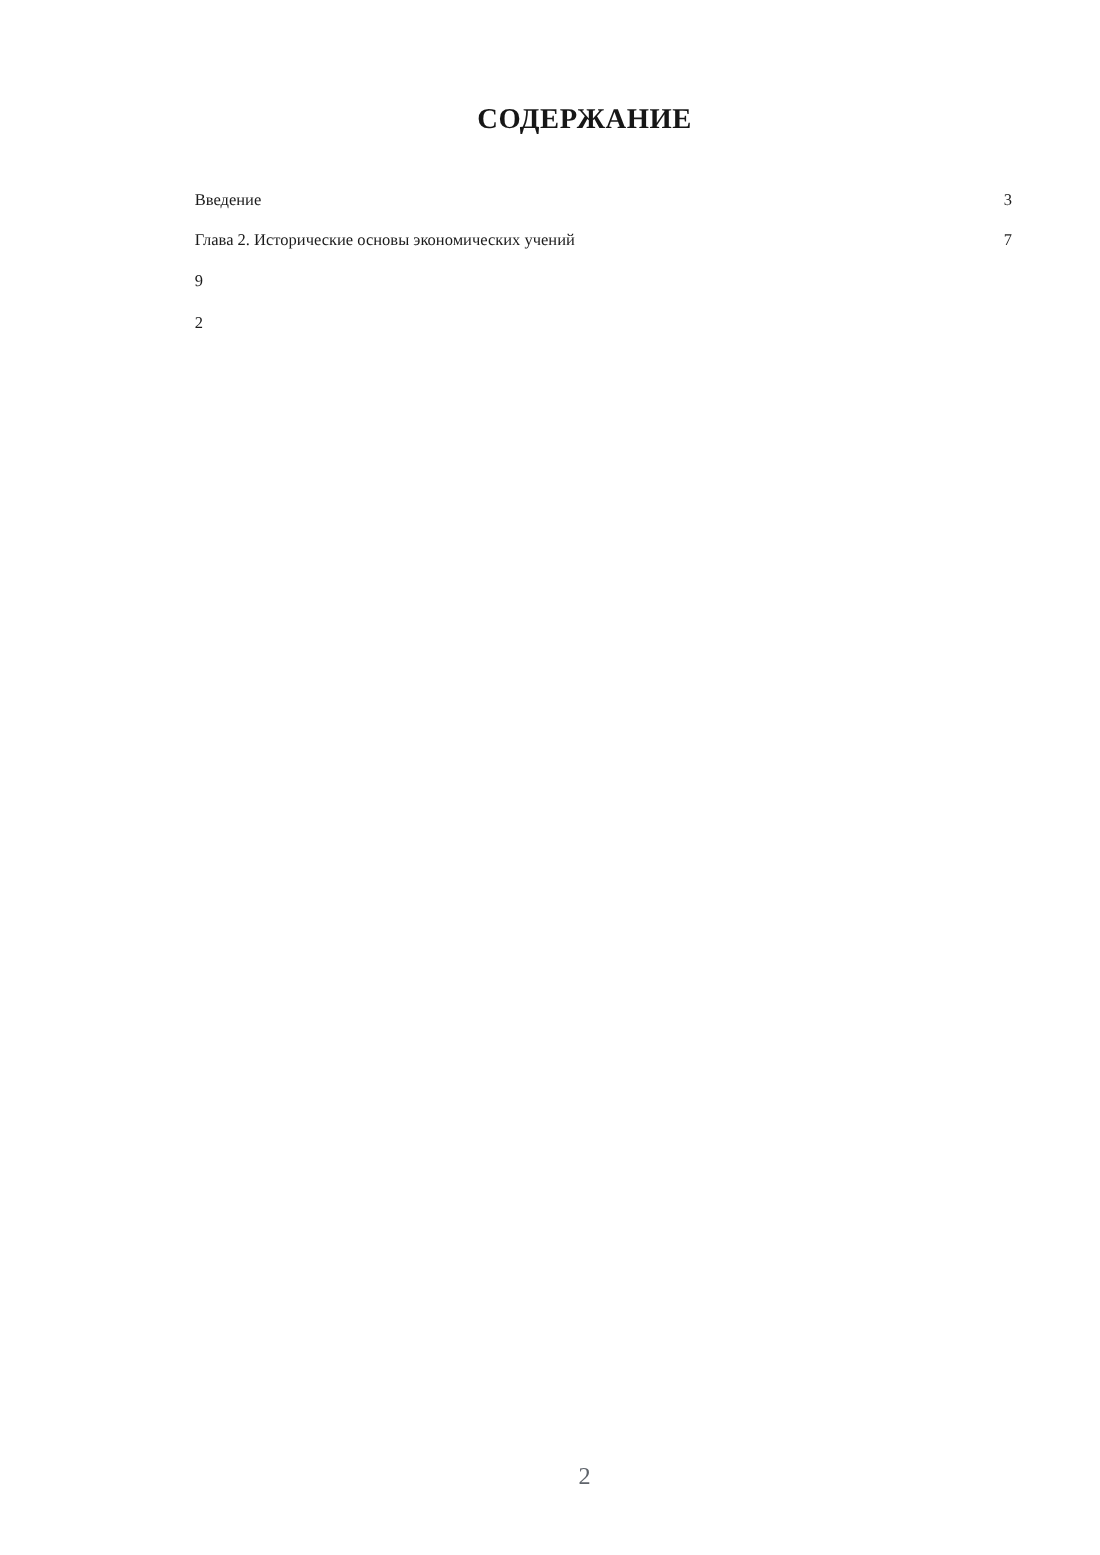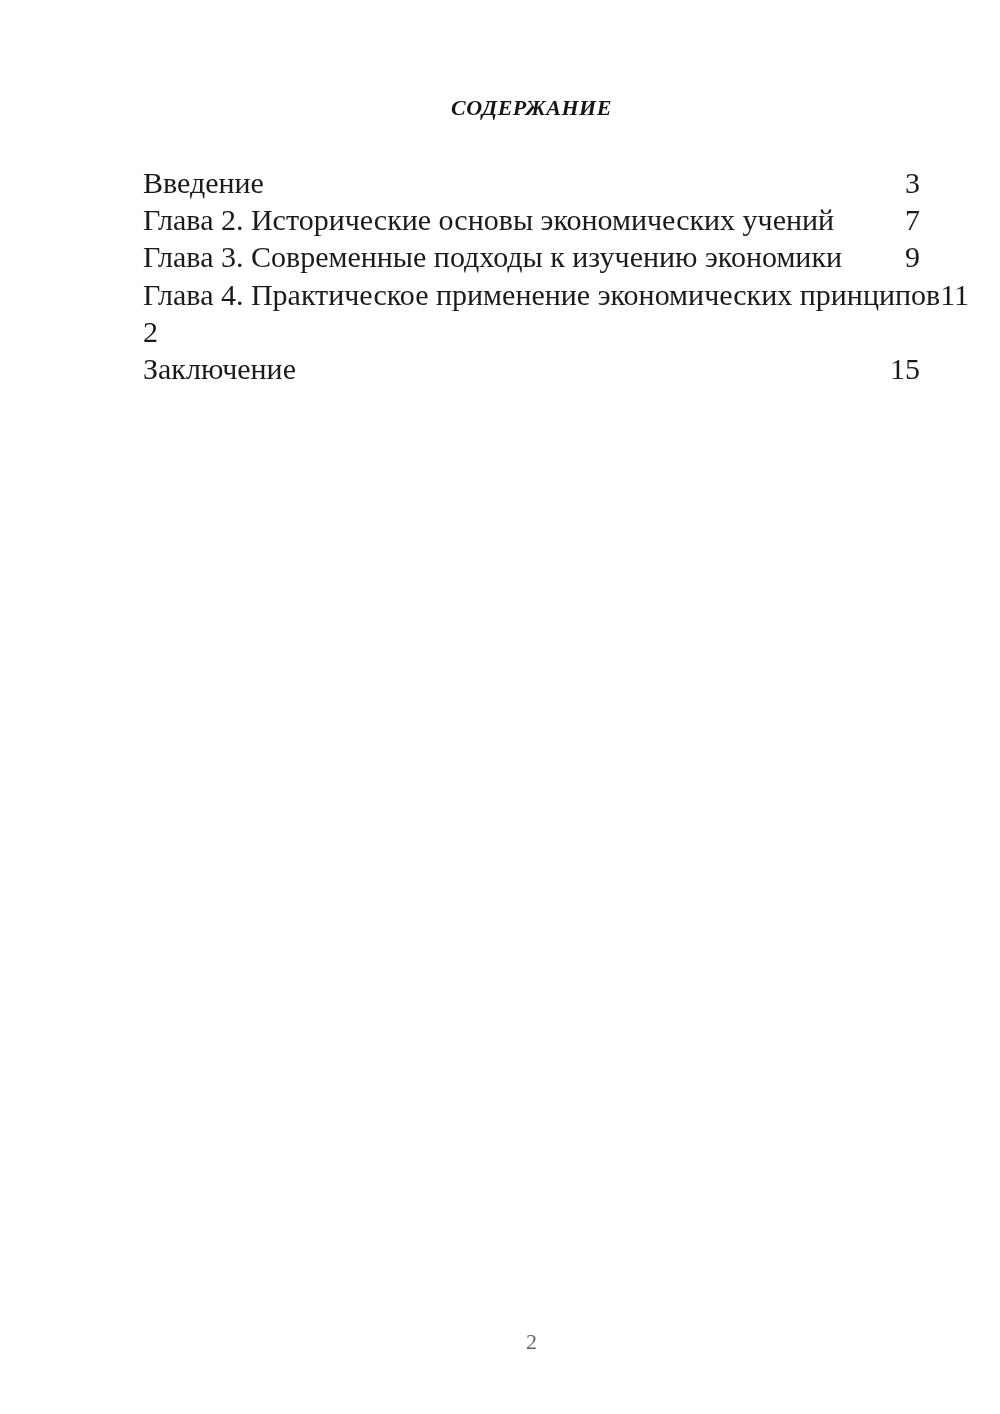--- a/index.html
+++ b/index.html
@@ -20,40 +20,40 @@
     inset: 0;
     background: #ffffff;
   }
   .doc-title {
     position: absolute;
     top: 89px;
     left: 143px;
     width: 777px;
     height: 37px;
     line-height: 37px;
-    font-size: 22px;
+    font-size: 26px;
     font-weight: bold;
     text-align: center;
     letter-spacing: 0.5px;
     color: #161616;
-    font-style: italic;
   }
   .toc-list {
     position: absolute;
     top: 164px;
     left: 143px;
     width: 777px;
   }
   .toc-row {
     display: flex;
     justify-content: space-between;
     align-items: baseline;
     height: 37.2px;
     line-height: 37.2px;
-    font-size: 30px;
+    font-size: 15px;
+    margin-left: 34px;
   }
   .toc-label {
     white-space: nowrap;
     color: #1b1b1b;
   }
   .toc-page {
     white-space: nowrap;
     text-align: right;
     color: #1b1b1b;
   }
@@ -83,36 +83,27 @@
       <span class="toc-page">3</span>
     </div>
 
 
     <div class="toc-row">
       <span class="toc-label">Глава 2. Исторические основы экономических учений</span>
       <span class="toc-page">7</span>
     </div>
 
     <div class="toc-row">
-      <span class="toc-label">Глава 3. Современные подходы к изучению экономики</span>
       <span class="toc-page">9</span>
     </div>
 
-    <div class="toc-row">
-      <span class="toc-label">Глава 4. Практическое применение экономических принципов</span>
-      <span class="toc-page">11</span>
-    </div>
 
     <div class="toc-row">
       <span class="toc-page">2</span>
     </div>
 
-    <div class="toc-row">
-      <span class="toc-label">Заключение</span>
-      <span class="toc-page">15</span>
-    </div>
 
 
   </div>
 
   <div class="page-footer">2</div>
 
 </div>
 
 </body></html>

